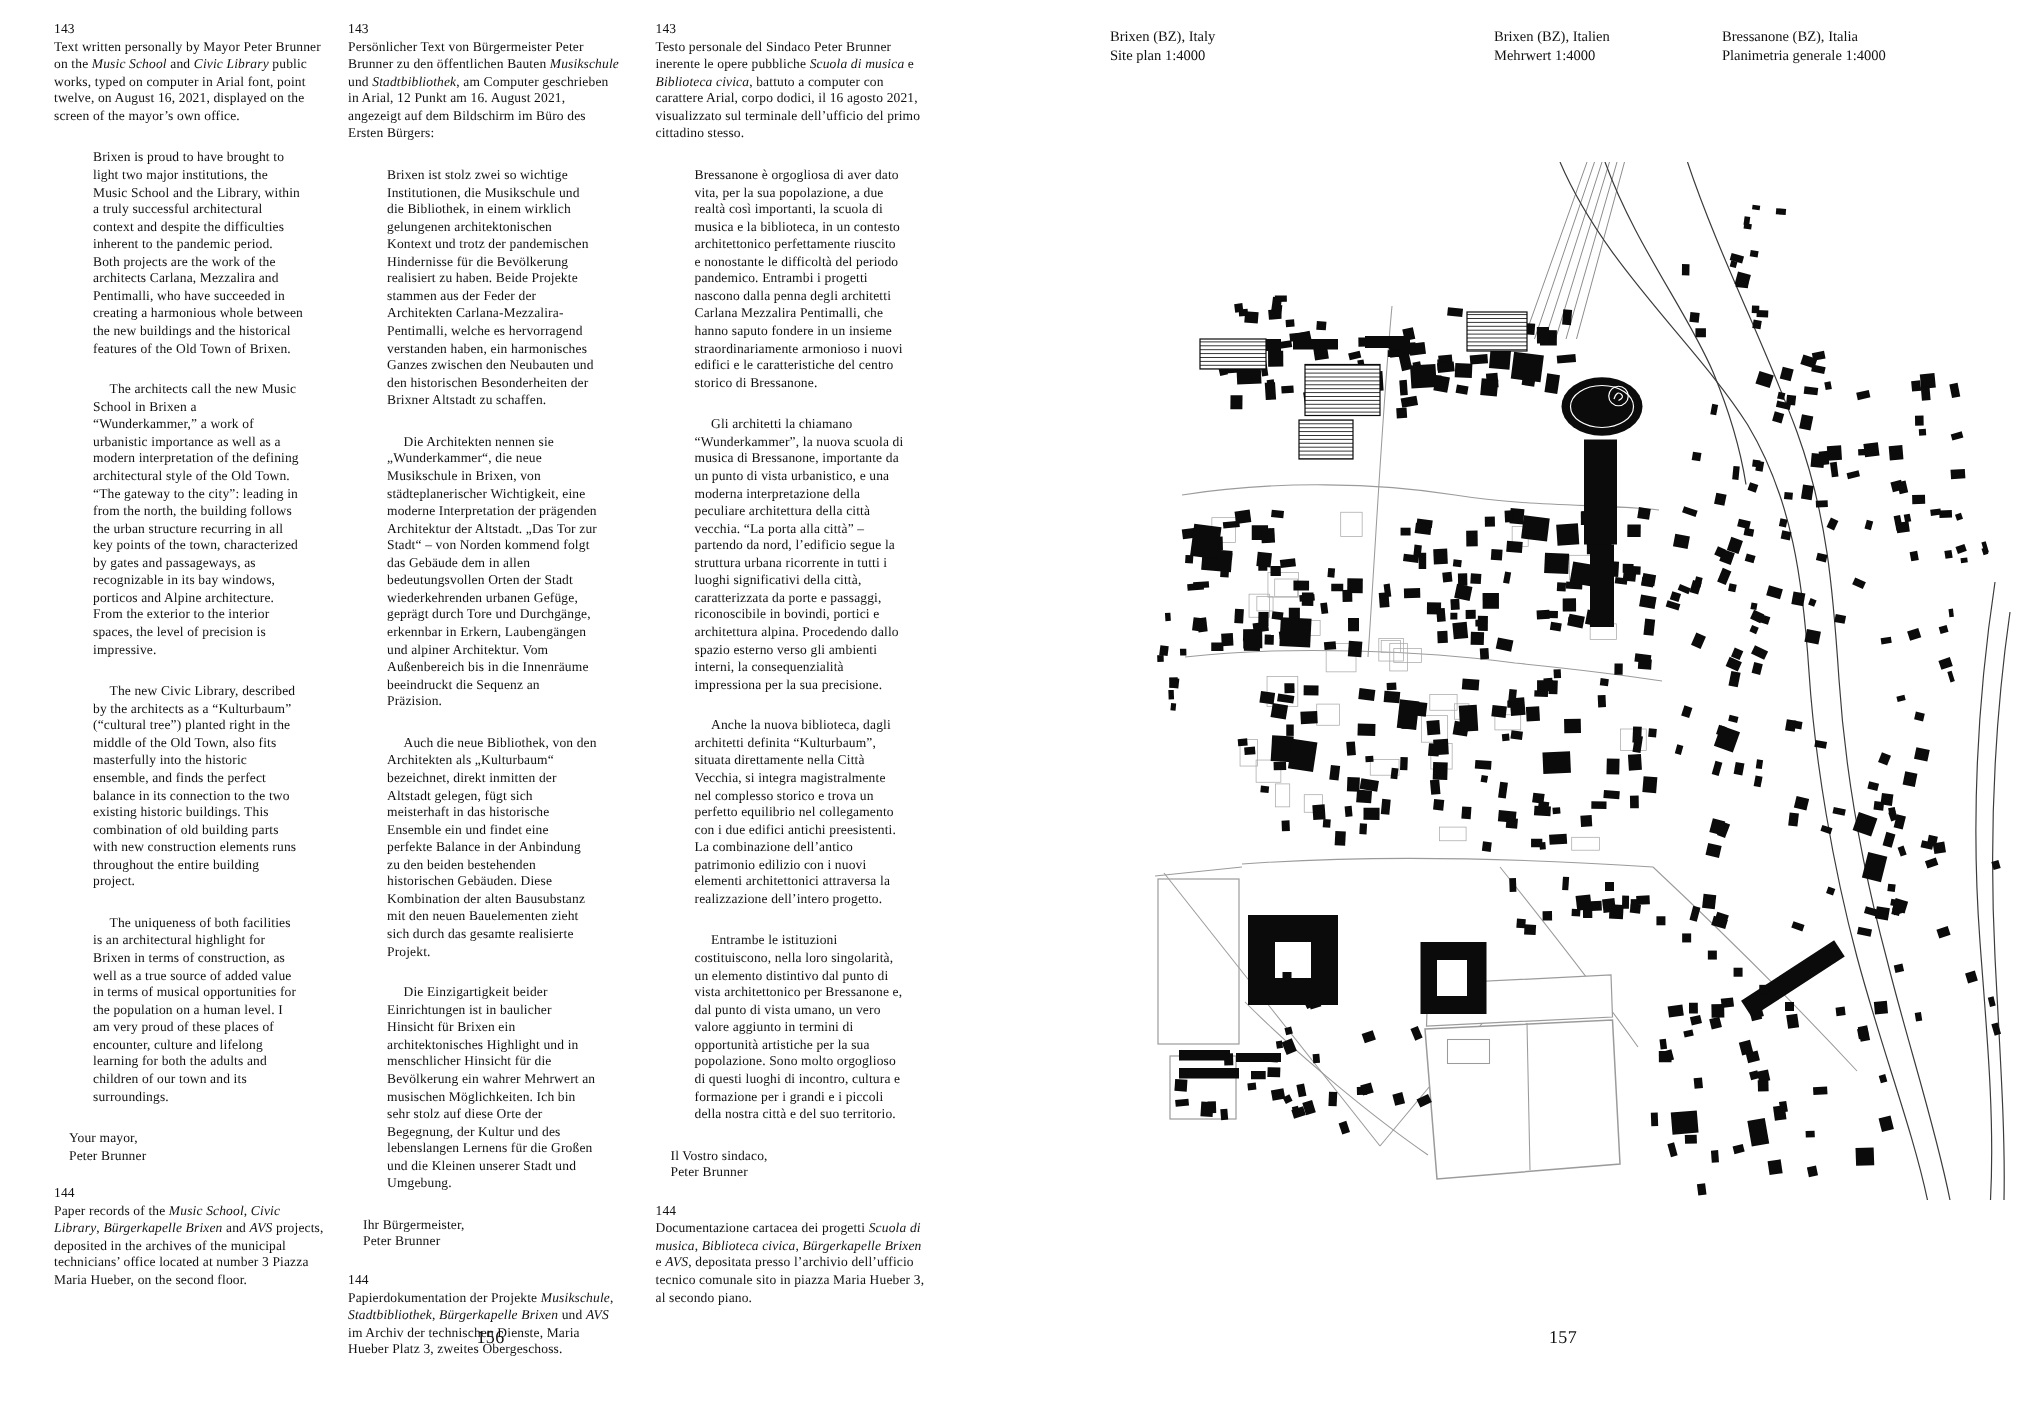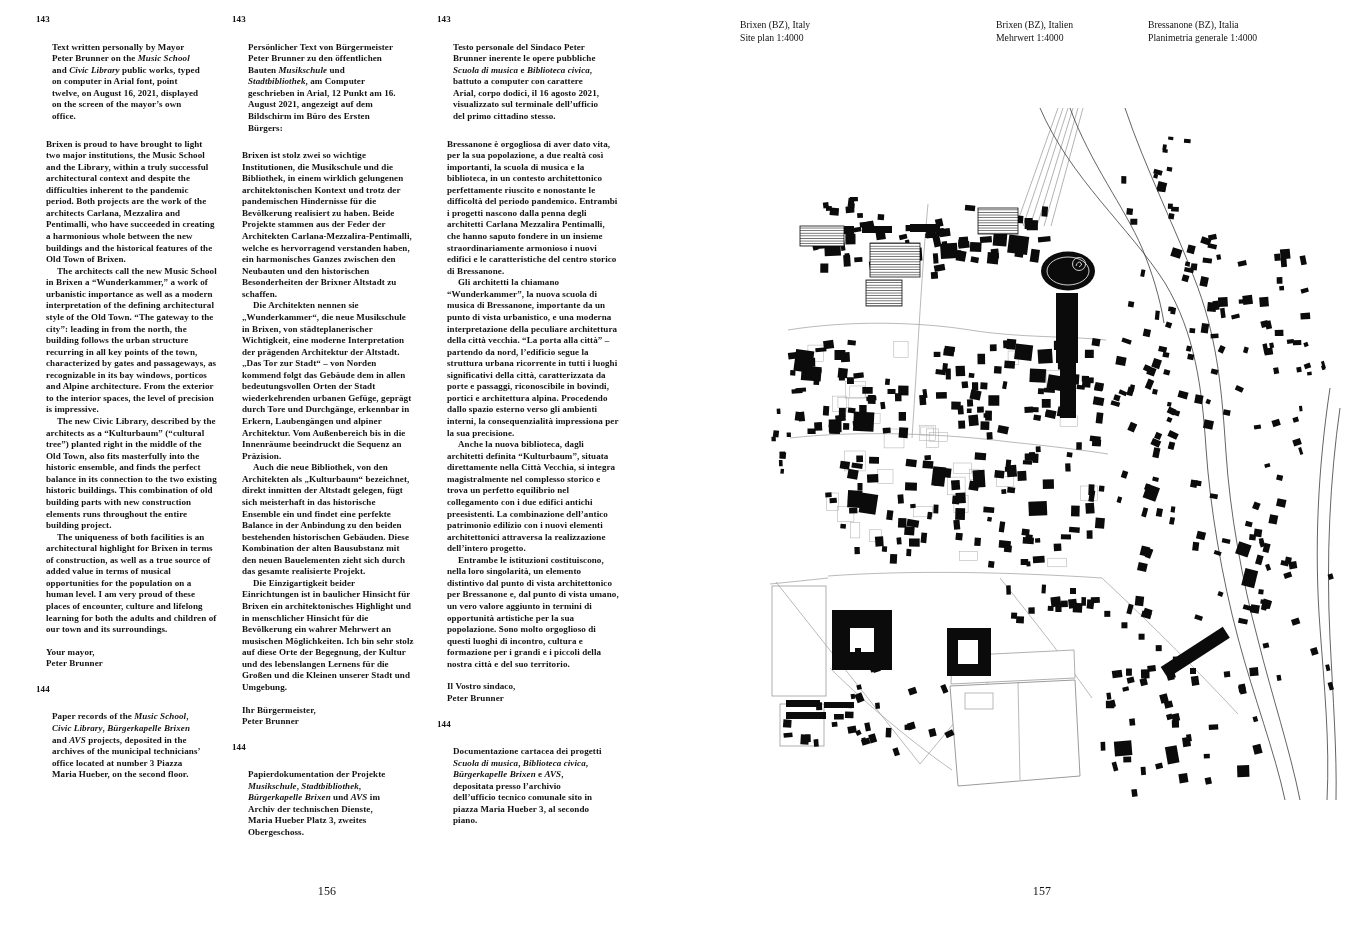--- a/index.html
+++ b/index.html
@@ -5,27 +5,26 @@
   html,body{margin:0;padding:0}
   body{
     width:1361px;height:935px;position:relative;overflow:hidden;
     background:#ffffff;color:#121212;
     font-family:"Liberation Serif", serif;
   }
   .col{
     position:absolute;top:14px;width:182px;
     font-size:9px;line-height:1.285;text-align:left;
     letter-spacing:.1px;
-    font-weight:bold;
   }
   .note-num{margin:0}
-  .caption{margin:16px}
+  .caption{margin:0}
   .italic{font-style:italic}
   .letter{margin:11px 0 0 10px}
-  .p{margin:0;text-indent:11px}
+  .p{margin:16px;text-indent:11px}
   .p.first{text-indent:0}
   .signoff{margin-top:11px}
   .note2{margin-top:14px}
   .hdr{
     position:absolute;top:19px;
     font-size:9.7px;line-height:1.3;white-space:nowrap;
   }
   .pagenum{
     position:absolute;top:884px;width:60px;text-align:center;
     font-size:12px;letter-spacing:.2px;

